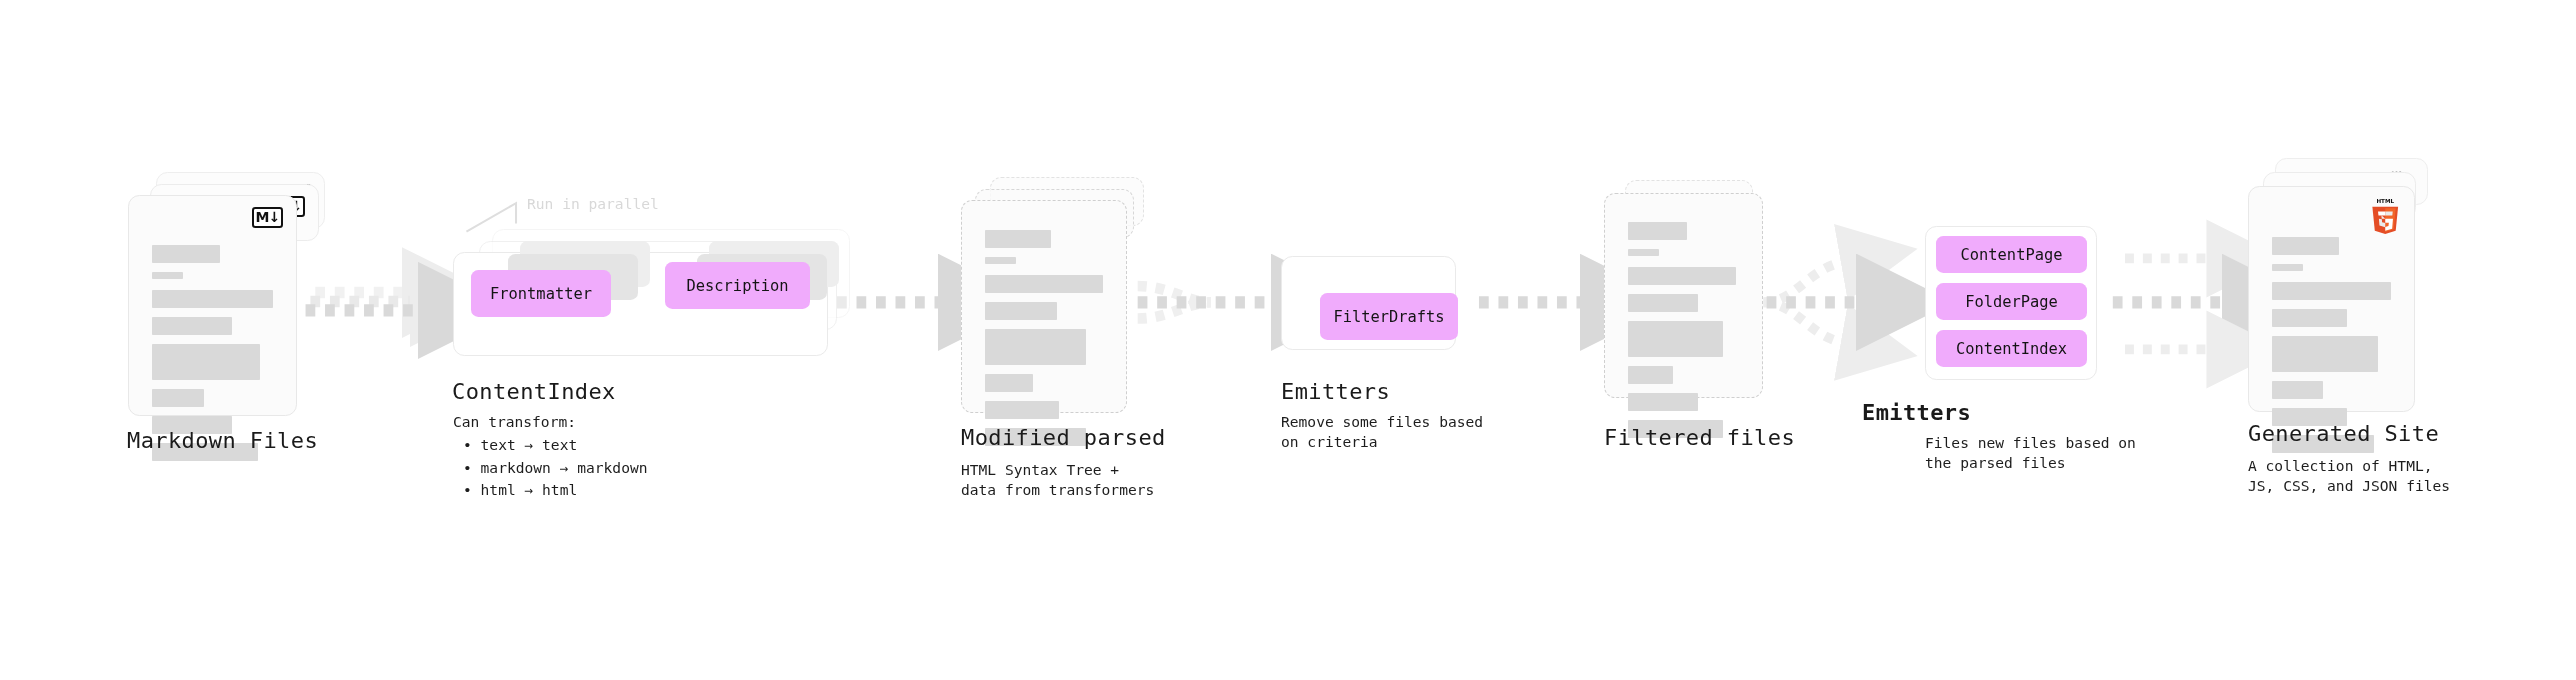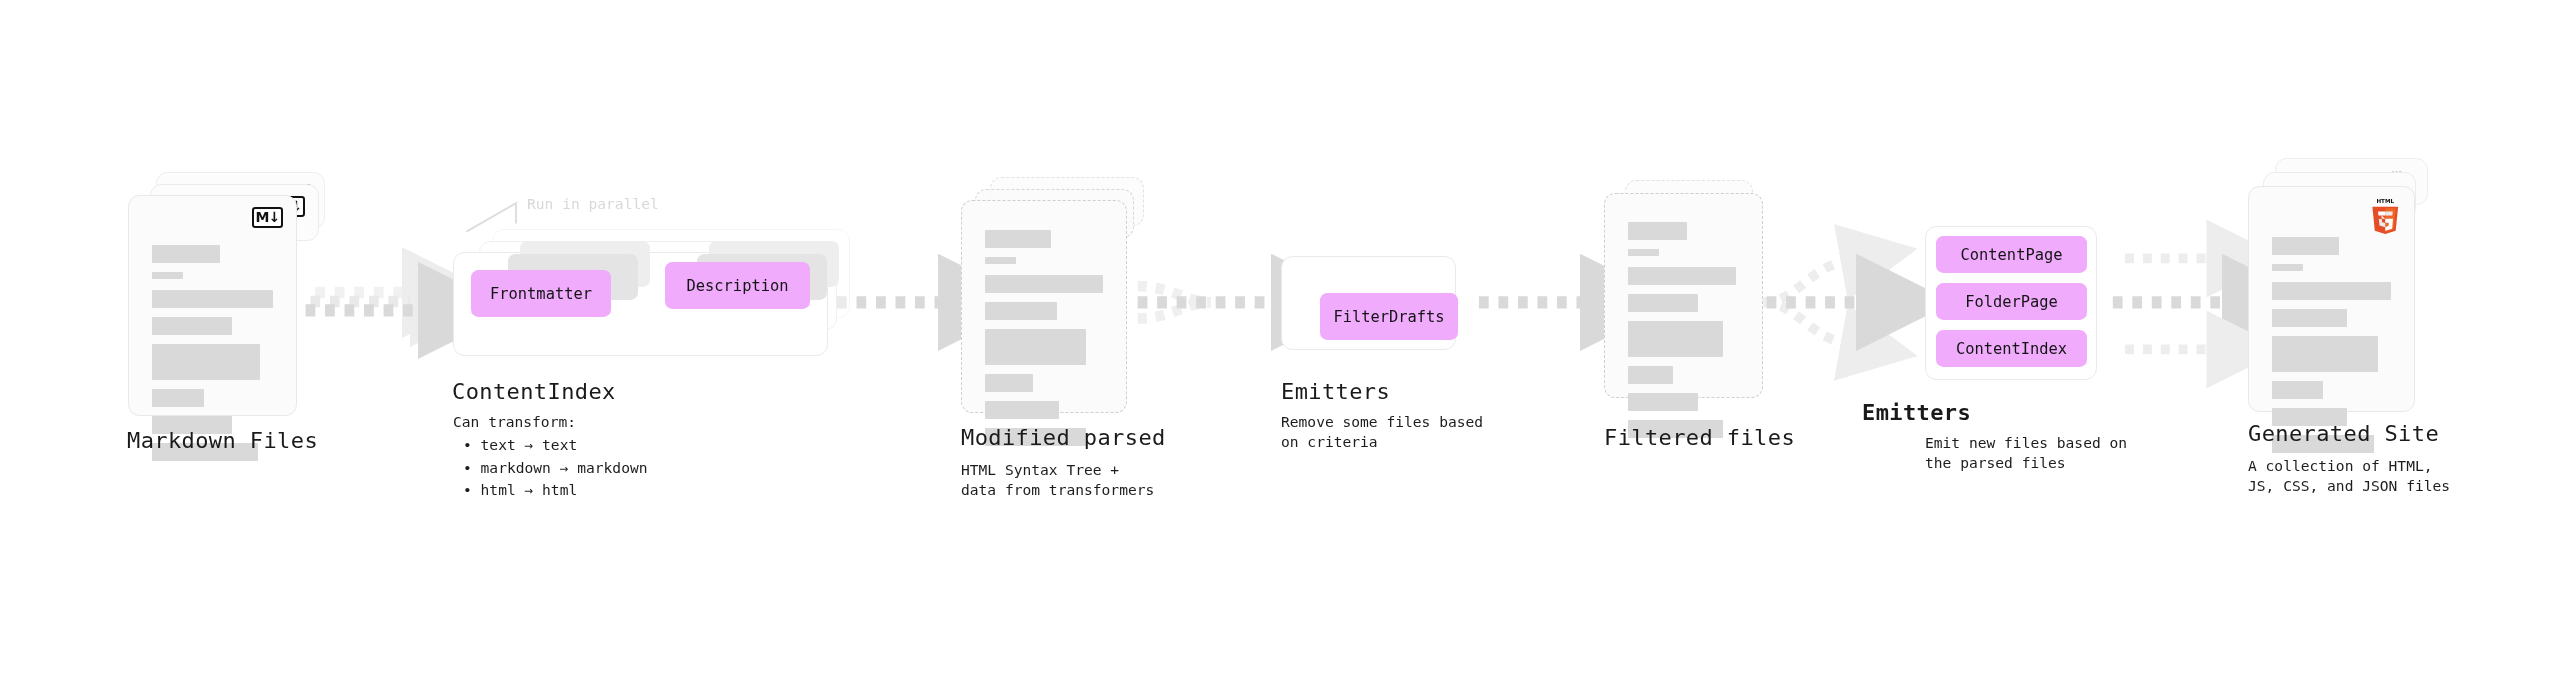--- a/index.html
+++ b/index.html
@@ -233,21 +233,21 @@
     </div>
     <div class="title" style="left:1604px; top:425px;">Filtered files</div>
   </div>
 
   <div>
     <div class="groupbox" style="left:1925px; top:226px; width:172px; height:154px;"></div>
     <div class="pill" style="left:1936px; top:236px; width:151px; height:37px;">ContentPage</div>
     <div class="pill" style="left:1936px; top:283px; width:151px; height:37px;">FolderPage</div>
     <div class="pill" style="left:1936px; top:330px; width:151px; height:37px;">ContentIndex</div>
     <div class="title" style="left:1862px; top:400px;font-weight:bold;">Emitters</div>
-    <div class="subtitle" style="left:1925px; top:433px;">Emit new files based on
+    <div class="subtitle" style="left:1925px; top:433px;">Files new files based on
 the parsed files</div>
   </div>
 
   <div>
     <div class="doc ghost" style="left:2275px; top:158px; width:153px; height:47px; border-color:#eeeeee;">
       <div class="css-badge">
         <div class="csstxt">CSS</div>
         <div class="cssfill"></div>
       </div>
     </div>

